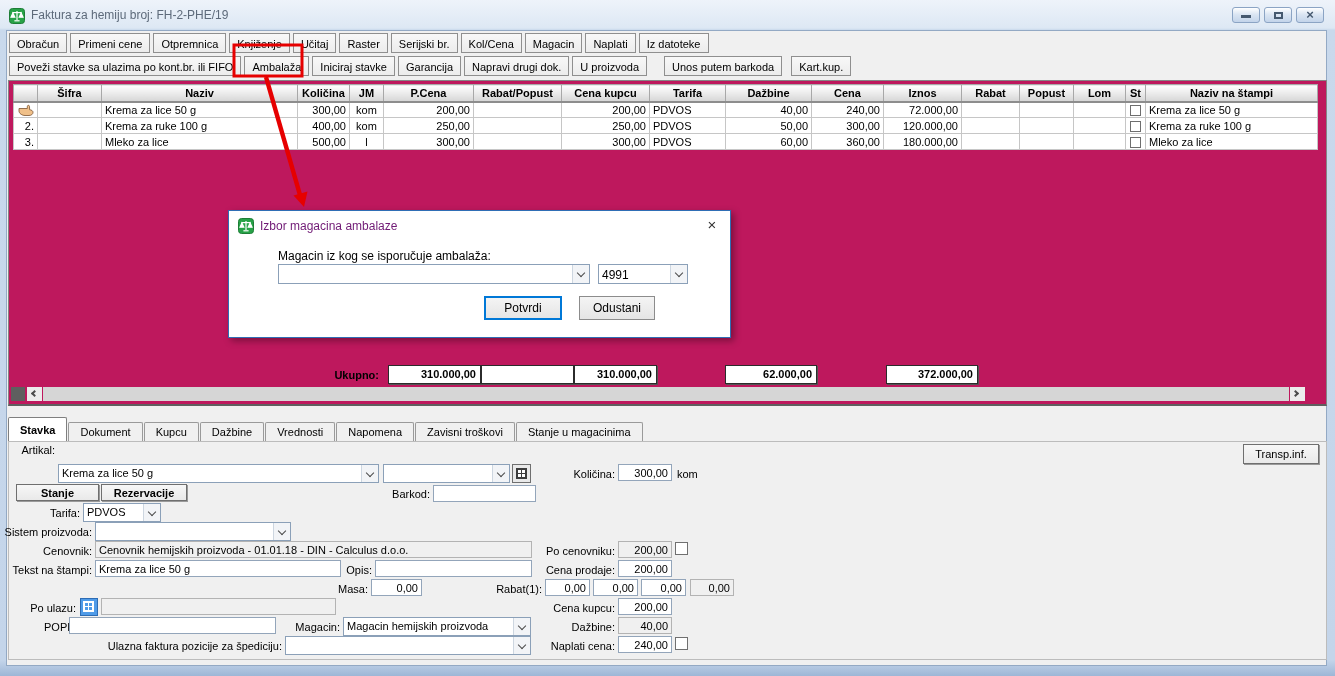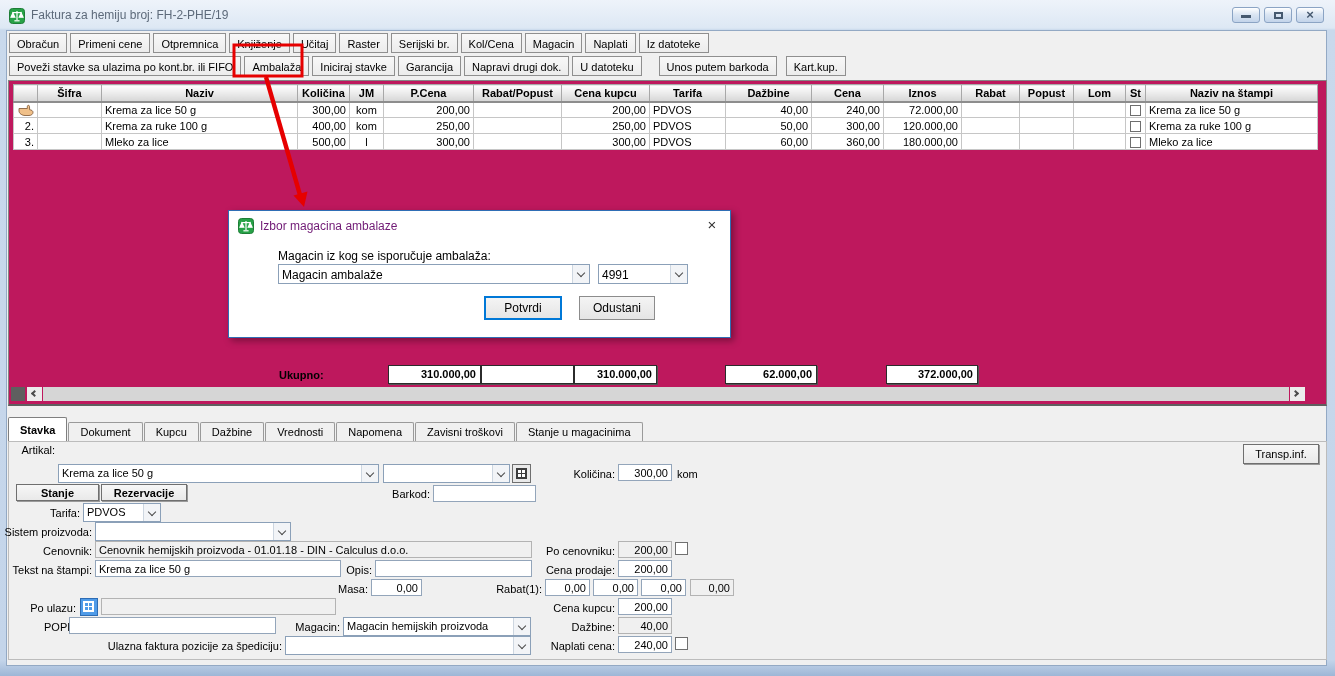--- a/index.html
+++ b/index.html
@@ -33,21 +33,21 @@
   .grid-area { position:absolute; left:8px; top:80px; width:1319px; height:326px;
     background:#be185d; border:1px solid #858585; border-bottom:2px solid #5f5f5f; }
   table.grid { position:absolute; left:4px; top:3px; border-collapse:collapse; table-layout:fixed; width:1304px; font-size:11px; }
   table.grid th { background:linear-gradient(#ffffff,#d6d6d6); border:1px solid #a8a8a8; border-bottom:2px solid #8d8d8d;
     height:17px; font-weight:bold; padding:0 2px; white-space:nowrap; overflow:hidden; }
   table.grid td { border:1px solid #c6c6c6; height:16px; padding:0 3px; white-space:nowrap; overflow:hidden; background:#fff; }
   .ar { text-align:right; } .ac { text-align:center; } .al { text-align:left; }
   .hand-ico { width:16px; height:12px; display:inline-block; vertical-align:middle; }
   .cbox { display:inline-block; width:11px; height:11px; background:#fff; border:1px solid #6e6e6e; vertical-align:middle; }
   
-  .tot-label { position:absolute; left:270px; top:288px; width:100px; font-size:11px; font-weight:bold; }
+  .tot-label { position:absolute; left:270px; top:288px; width:100px; text-align:right; font-size:11px; font-weight:bold; }
   .tot-box { position:absolute; top:284px; height:19px; background:#fff; border:1px solid #2b2b2b;
     box-shadow:1px 1px 0 #555; font-size:11px; font-weight:bold; text-align:right; padding:2px 4px 0 0; }
   
   .hscroll-block { position:absolute; left:2px; top:306px; width:14px; height:14px; background:#5f5f5f; }
   .hs-btn { position:absolute; top:306px; width:15px; height:14px; background:#ececec; }
   .hs-arrow { position:absolute; top:4px; width:5px; height:5px; border-left:2px solid #4c4c4c; border-bottom:2px solid #4c4c4c; }
   .hs-left  { left:18px; } .hs-left  .hs-arrow { left:5px; transform:rotate(45deg); }
   .hs-right { left:1281px; } .hs-right .hs-arrow { left:3px; transform:rotate(225deg); }
   .hs-track { position:absolute; left:34px; top:306px; width:1246px; height:14px; background:#d6d6d6; }
   
@@ -136,21 +136,21 @@
   <button class="tbtn">Magacin</button>
   <button class="tbtn">Naplati</button>
   <button class="tbtn">Iz datoteke</button>
 </div>
 <div class="toolbar tb2">
   <button class="tbtn">Poveži stavke sa ulazima po kont.br. ili FIFO</button>
   <button class="tbtn">Ambalaža</button>
   <button class="tbtn">Iniciraj stavke</button>
   <button class="tbtn">Garancija</button>
   <button class="tbtn">Napravi drugi dok.</button>
-  <button class="tbtn">U datoteku</button>
+  <button class="tbtn">U proizvoda</button>
   <button class="tbtn">Unos putem barkoda</button>
   <button class="tbtn">Kart.kup.</button>
 </div>
 
 <div class="grid-area">
   <table class="grid">
     <colgroup>
       <col style="width:24px">
         <col style="width:64px">
         <col style="width:196px">
@@ -371,21 +371,20 @@
         <line x1="3.4" y1="4.6" x2="12.6" y2="4.6"></line>
       <path d="M2 9.2 l1.9-4.2 1.9 4.2 z"></path>
         <path d="M10.2 9.2 l1.9-4.2 1.9 4.2 z"></path>
       <line x1="5.4" y1="12.8" x2="10.6" y2="12.8"></line>
     </g>
   </svg>
   <span class="dlg-title">Izbor magacina ambalaze</span>
   <span class="dlg-close">×</span>
   <span class="dlg-label">Magacin iz kog se isporučuje ambalaža:</span>
   <div class="combo" style="left:49px;top:53px;width:312px;height:20px;">
-    <span class="val">Magacin ambalaže</span>
     <span class="dd"></span>
   </div>
   <div class="combo" style="left:369px;top:53px;width:90px;height:20px;">
     <span class="val">4991</span>
     <span class="dd"></span>
   </div>
   <button class="dlg-btn default" style="left:255px;width:78px;">Potvrdi</button>
   <button class="dlg-btn" style="left:350px;width:76px;">Odustani</button>
 </div>
 

